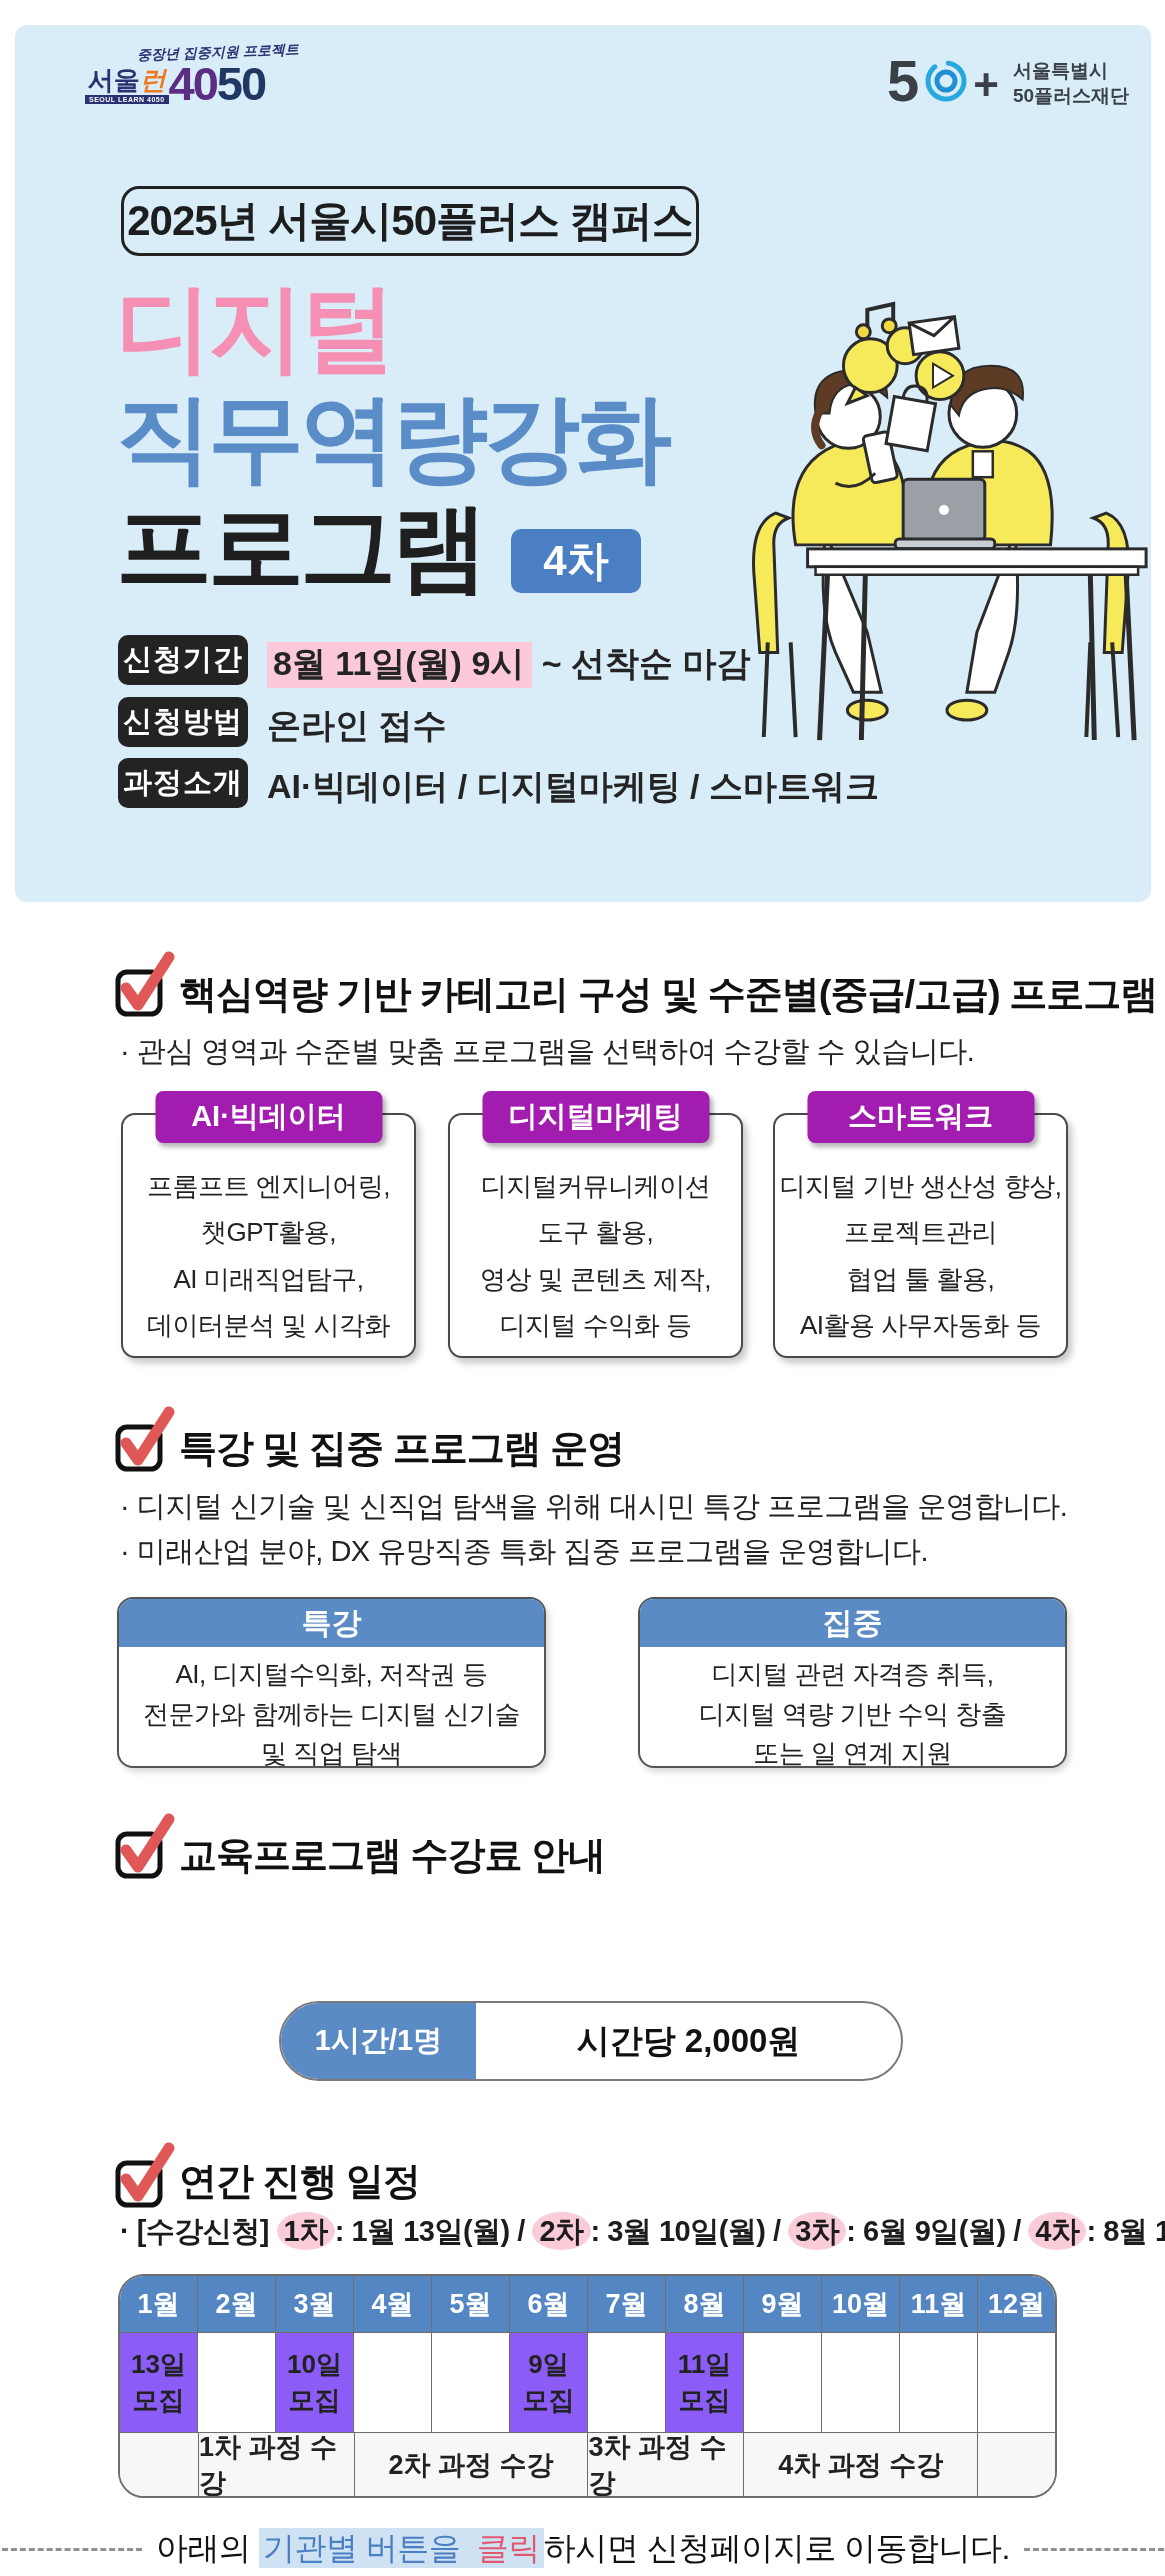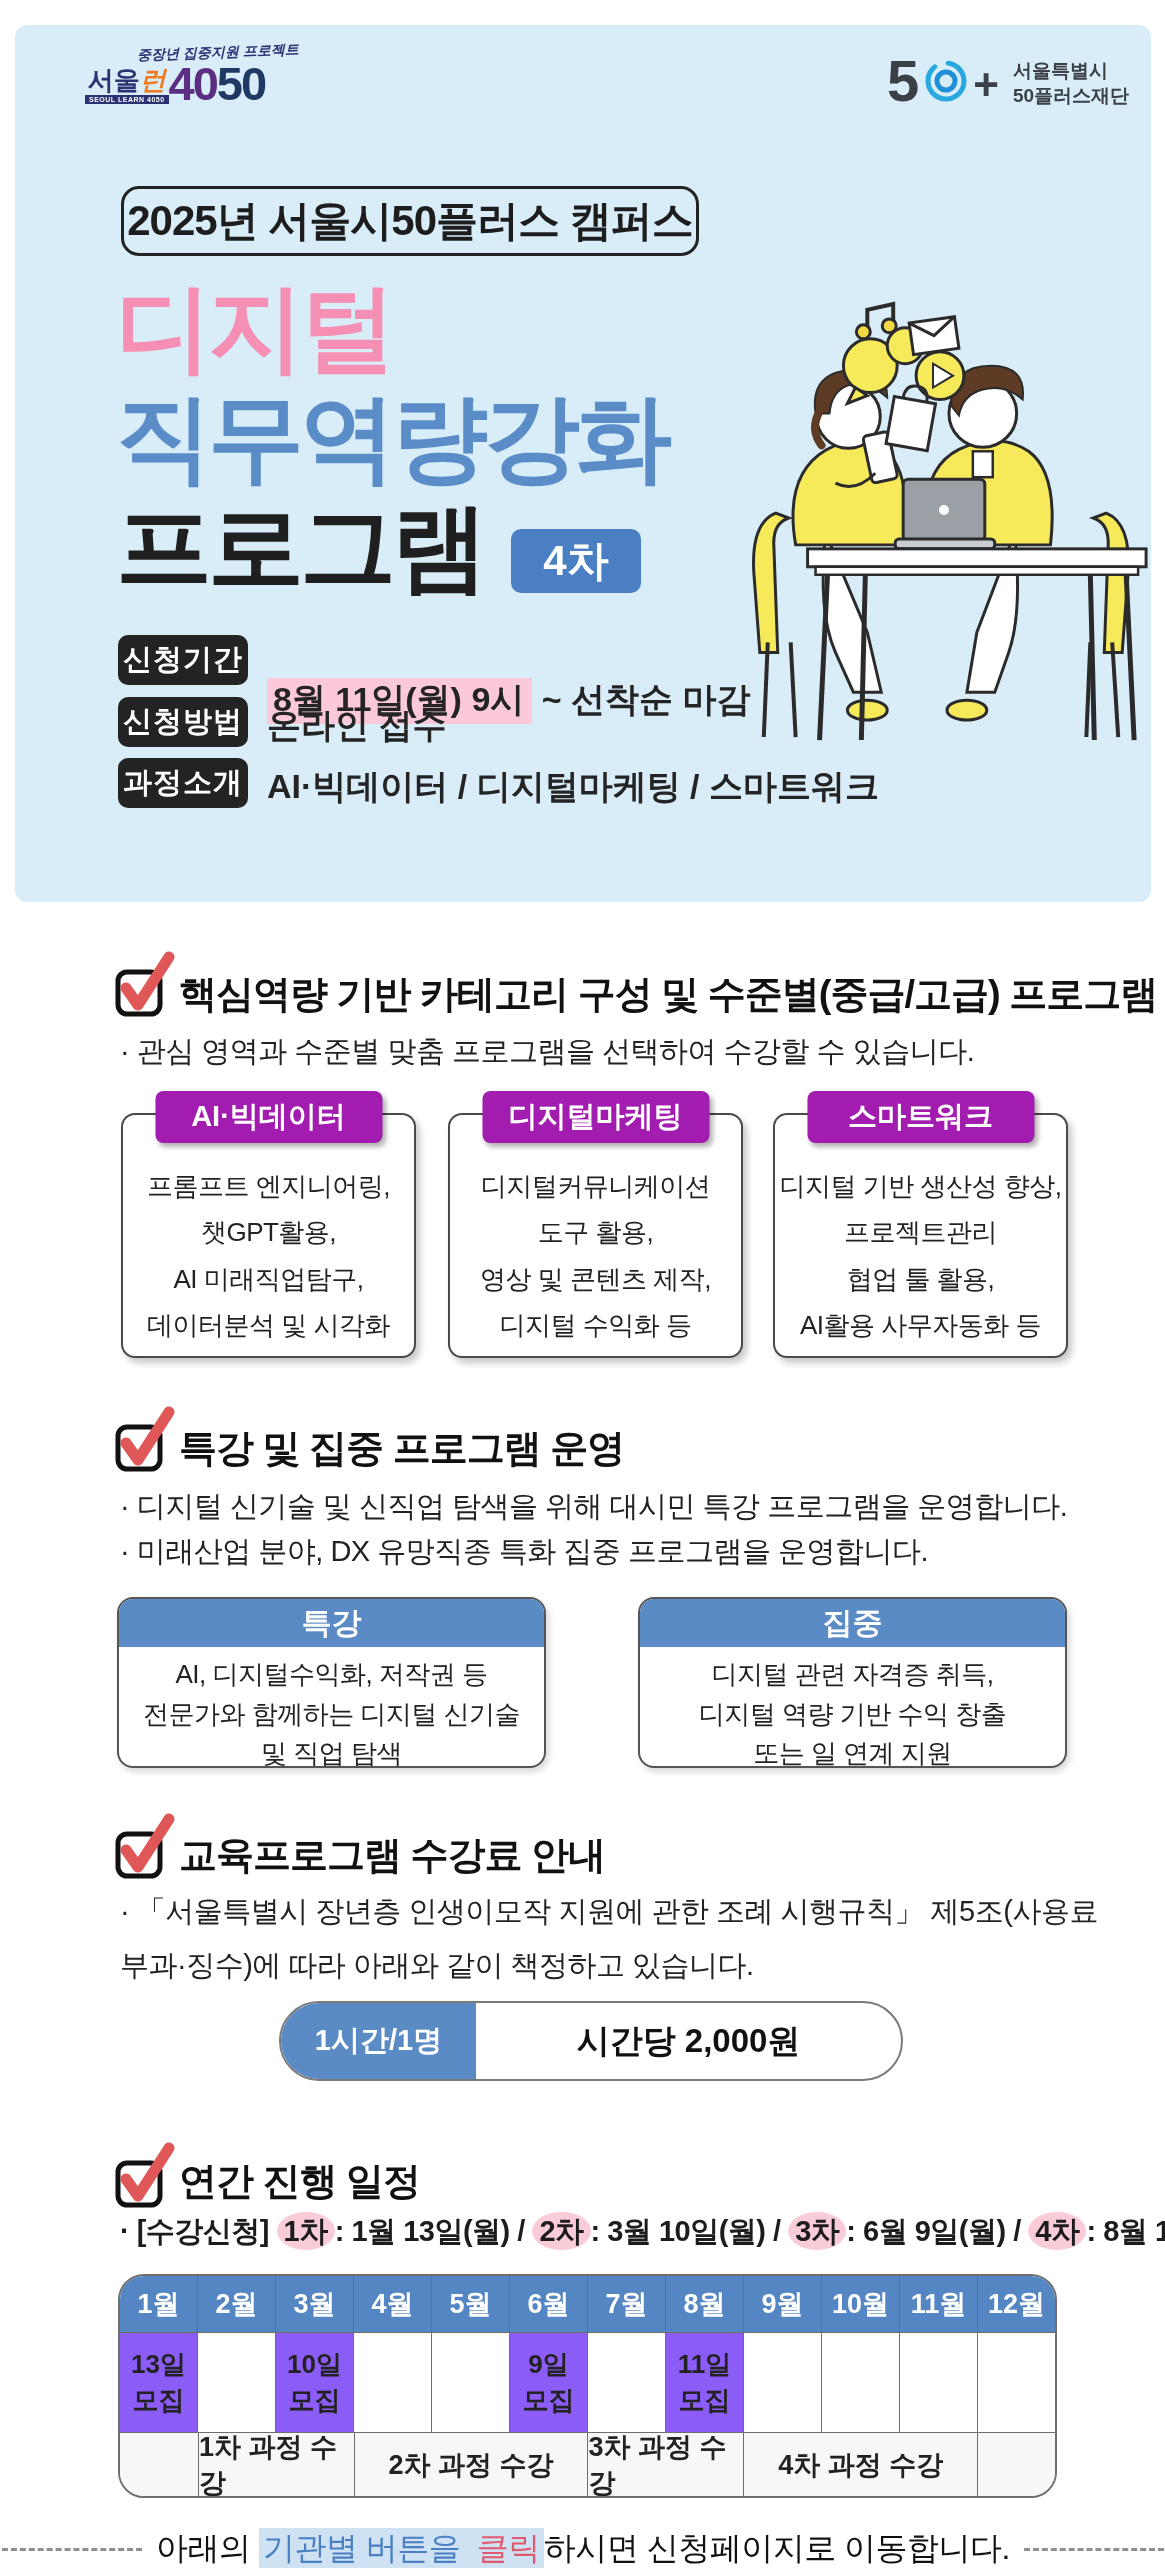--- a/index.html
+++ b/index.html
@@ -41,21 +41,21 @@
   .t2{top:390px;font-size:96px;color:#5a8cc8;}
   .t3{top:499px;font-size:96px;color:#1f1f1f;}
   .round-badge{left:511px;top:529px;width:130px;height:64px;background:#4a80c3;border-radius:10px;
     display:flex;align-items:center;justify-content:center;color:#fff;font-size:42px;font-weight:800;}
 
   
   .info-label{width:130px;height:50px;background:#232323;border-radius:10px;display:flex;align-items:center;justify-content:center;
     color:#fff;font-size:29px;font-weight:700;letter-spacing:1px;}
   .il1{left:118px;top:635px;} .il2{left:118px;top:697px;} .il3{left:118px;top:758px;}
   .info-value{font-size:34px;font-weight:700;color:#242424;white-space:nowrap;}
-  .iv1{left:267px;top:641px;margin-top:36px;} .iv2{left:267px;top:703px;} .iv3{left:267px;top:764px;}
+  .iv1{left:267px;top:641px;} .iv2{left:267px;top:703px;} .iv3{left:267px;top:764px;}
   .pink-hl{background:#fbc9da;padding:2px 8px 6px 6px;}
 
   
   .illus{left:716px;top:284px;}
 
   
   .check-icon{width:64px;height:68px;}
   .ci1{left:113px;top:950px;} .ci2{left:113px;top:1405px;} .ci3{left:113px;top:1812px;} .ci4{left:113px;top:2141px;}
   .sec-heading{font-size:38px;font-weight:800;color:#111;white-space:nowrap;letter-spacing:-1px;}
   .sh1{left:179px;top:969px;} .sh2{left:179px;top:1423px;} .sh3{left:179px;top:1830px;} .sh4{left:179px;top:2156px;}
@@ -266,21 +266,20 @@
     <div class="card2-body">디지털 관련 자격증 취득,
 디지털 역량 기반 수익 창출
 또는 일 연계 지원</div>
   </div>
 
   <svg class="abs check-icon ci3" viewBox="0 0 64 68">
     <rect x="5" y="22" width="42" height="42" rx="9" fill="none" stroke="#111" stroke-width="5"></rect>
     <path d="M13 38 L25 55 L56 7" fill="none" stroke="#e05757" stroke-width="11" stroke-linecap="round" stroke-linejoin="round"></path>
   </svg>
   <div class="abs sec-heading sh3">교육프로그램 수강료 안내</div>
-  <div class="abs sec-bullet sb3">· 「서울특별시 장년층 인생이모작 지원에 관한 조례 시행규칙」 제5조(사용료 부과·징수)에 따라 아래와 같이 책정하고 있습니다.</div>
 
   <div class="abs fee-pill">
     <div class="fee-label">1시간/1명</div>
     <div class="fee-value">시간당 2,000원</div>
   </div>
 
   <svg class="abs check-icon ci4" viewBox="0 0 64 68">
     <rect x="5" y="22" width="42" height="42" rx="9" fill="none" stroke="#111" stroke-width="5"></rect>
     <path d="M13 38 L25 55 L56 7" fill="none" stroke="#e05757" stroke-width="11" stroke-linecap="round" stroke-linejoin="round"></path>
   </svg>

